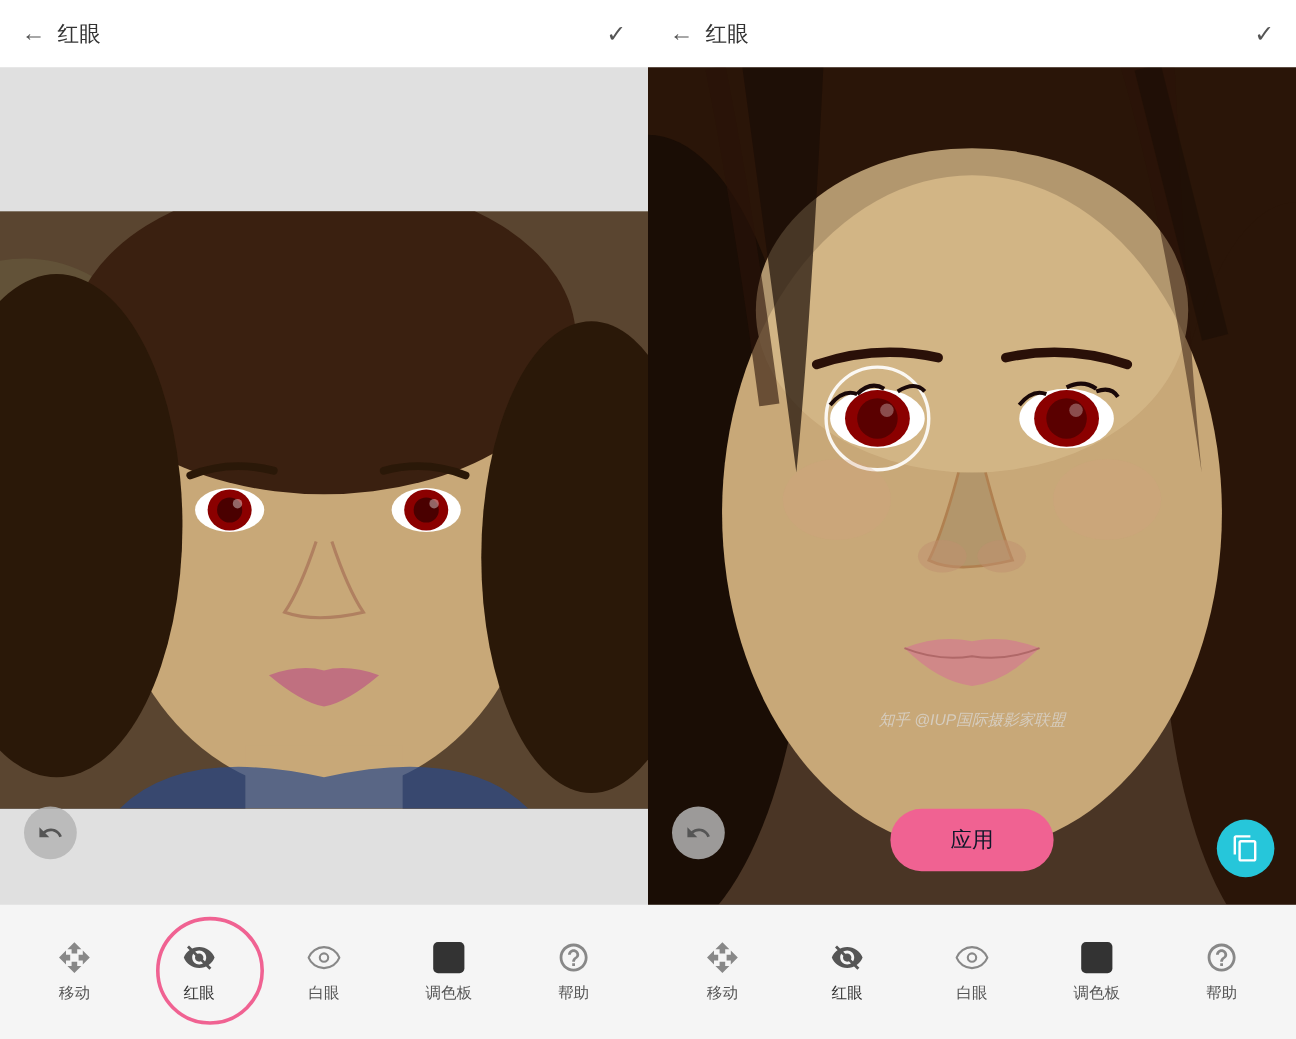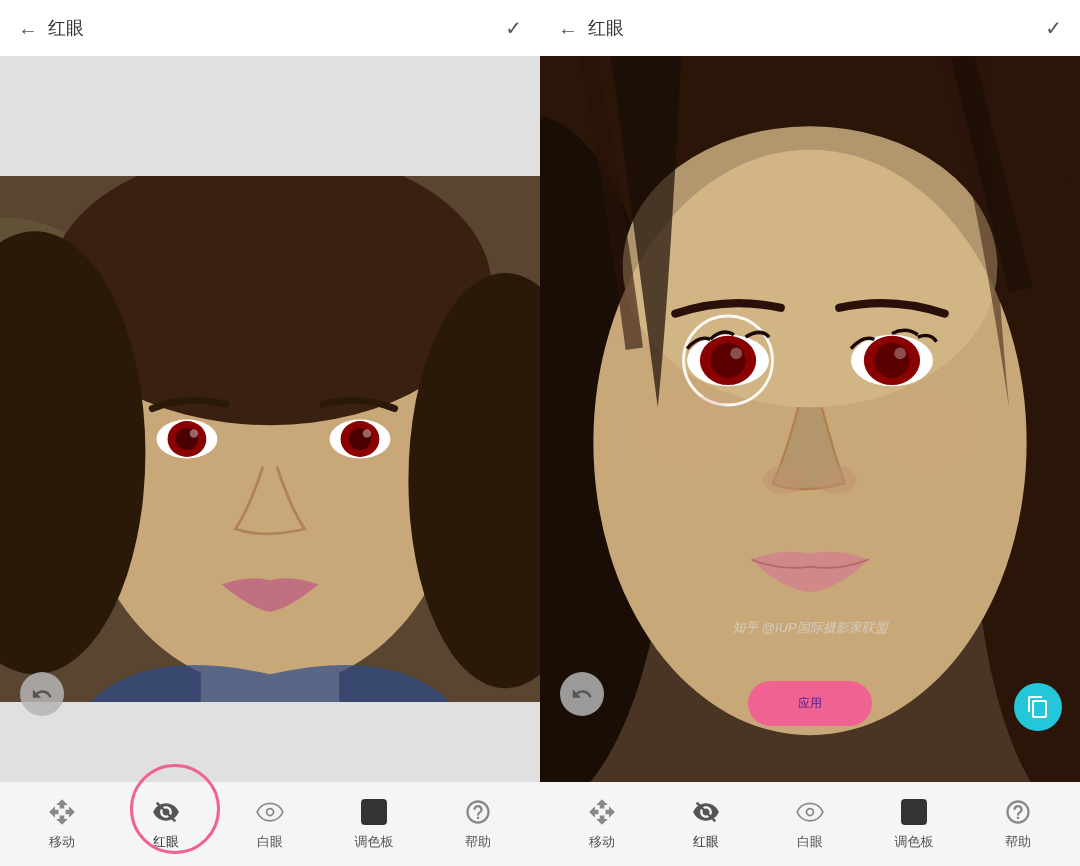--- a/index.html
+++ b/index.html
@@ -70,21 +70,21 @@
       background: #d0d0d0;
       display: flex;
       align-items: center;
       justify-content: center;
       overflow: hidden;
       position: relative;
     }
 
     
     .bottom-toolbar {
-      height: 84px;
+      height: 112px;
       background: #f5f5f5;
       display: flex;
       align-items: center;
       justify-content: space-around;
       padding: 0 10px;
       flex-shrink: 0;
       position: relative;
     }
 
     .tool-item {
@@ -158,25 +158,25 @@
       z-index: 5;
     }
 
     
     .apply-btn {
       position: absolute;
       bottom: 140px;
       left: 50%;
       transform: translateX(-50%);
       background: #f06292;
-      color: #4c1d95;
+      color: #0f172a;
       border: none;
       border-radius: 30px;
       padding: 14px 50px;
-      font-size: 12px;
+      font-size: 18px;
       cursor: pointer;
       font-family: inherit;
       z-index: 5;
     }
 
     
     .copy-btn {
       position: absolute;
       bottom: 135px;
       right: 18px;

